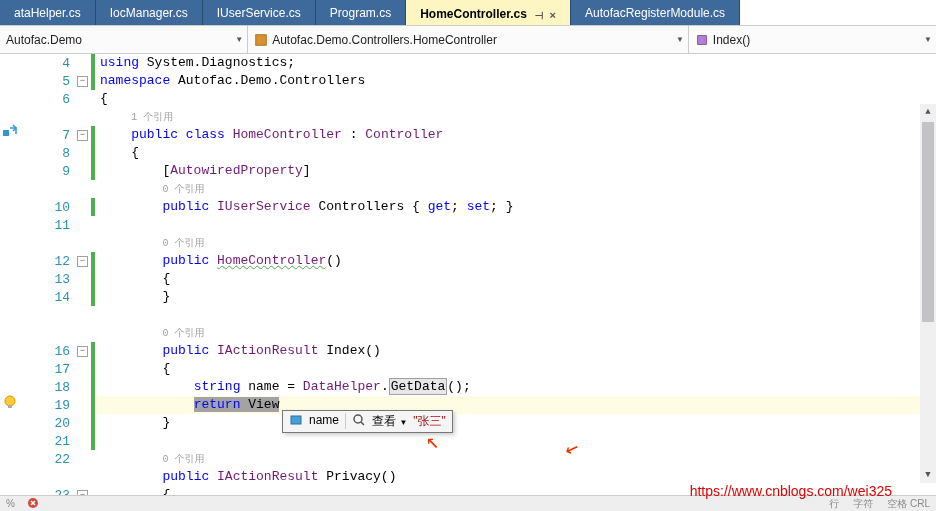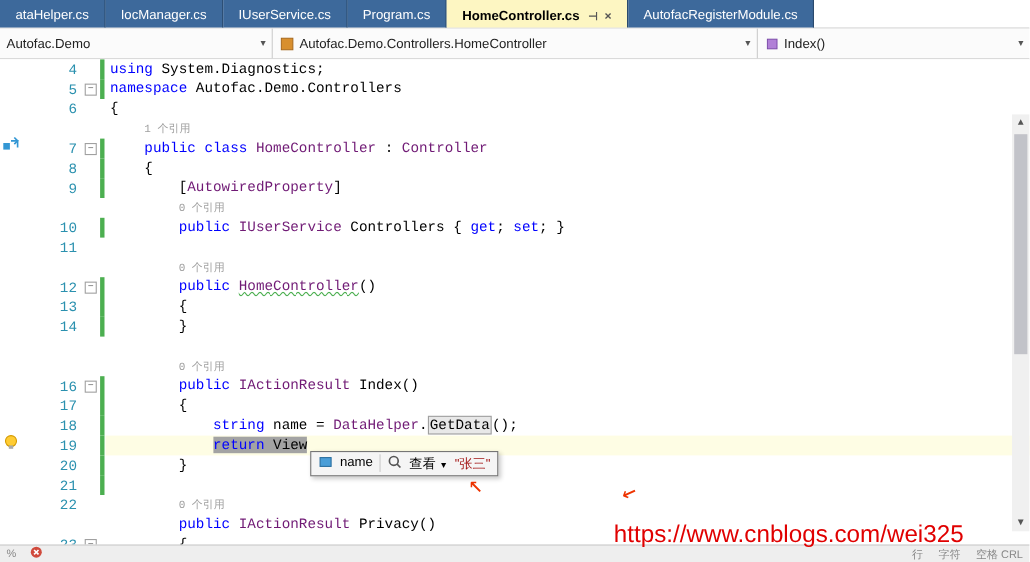--- a/index.html
+++ b/index.html
@@ -186,24 +186,24 @@
 }
 .arrow-red {
   position: absolute;
   color: #e30;
   font-size: 22px;
   z-index: 5;
 }
 .watermark {
   position: absolute;
   bottom: 12px;
-  right: 60px;
+  right: 44px;
   color: #e00000;
   font-family: "Segoe UI", sans-serif;
-  font-size: 22px;
+  font-size: 14px;
   z-index: 6;
 }
 .scrollbar-vert {
   position: absolute;
   right: 0;
   top: 50px;
   width: 16px;
   bottom: 16px;
   background: #f0f0f0;
 }

